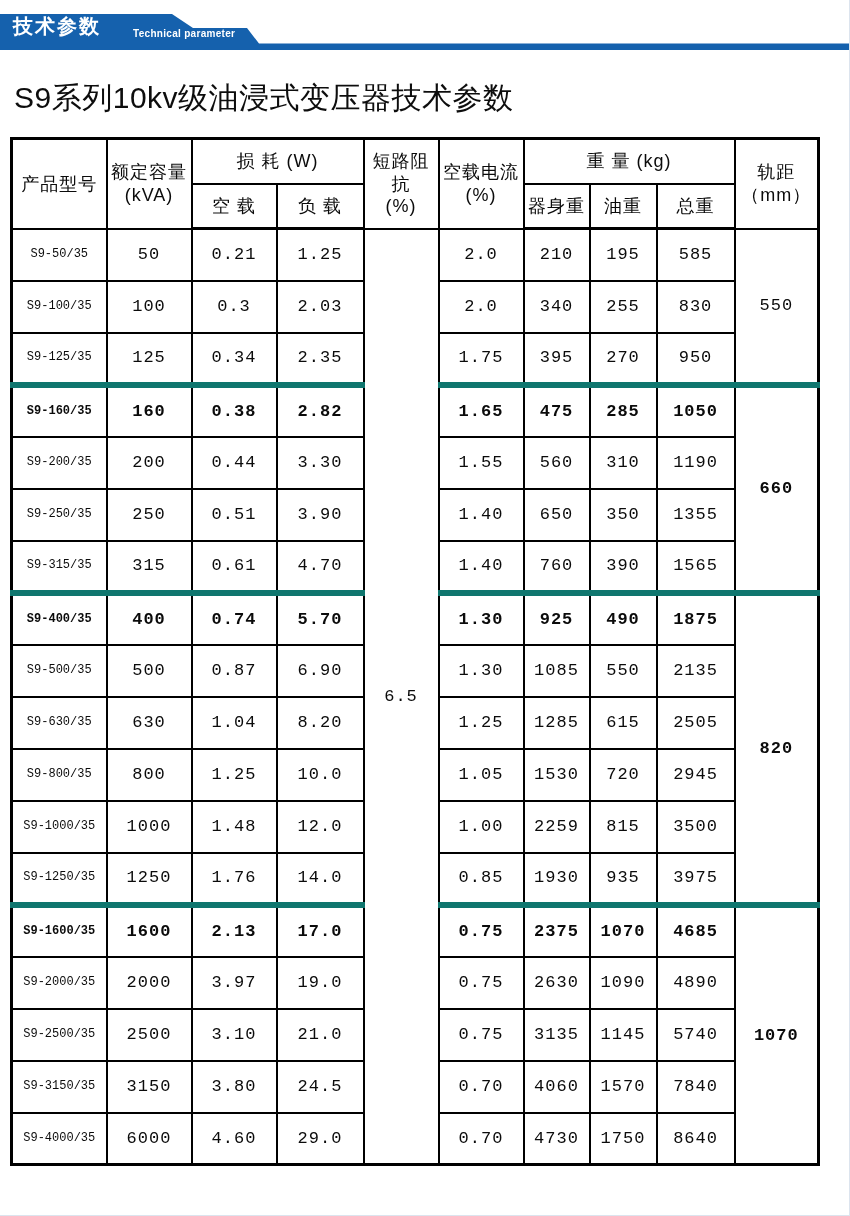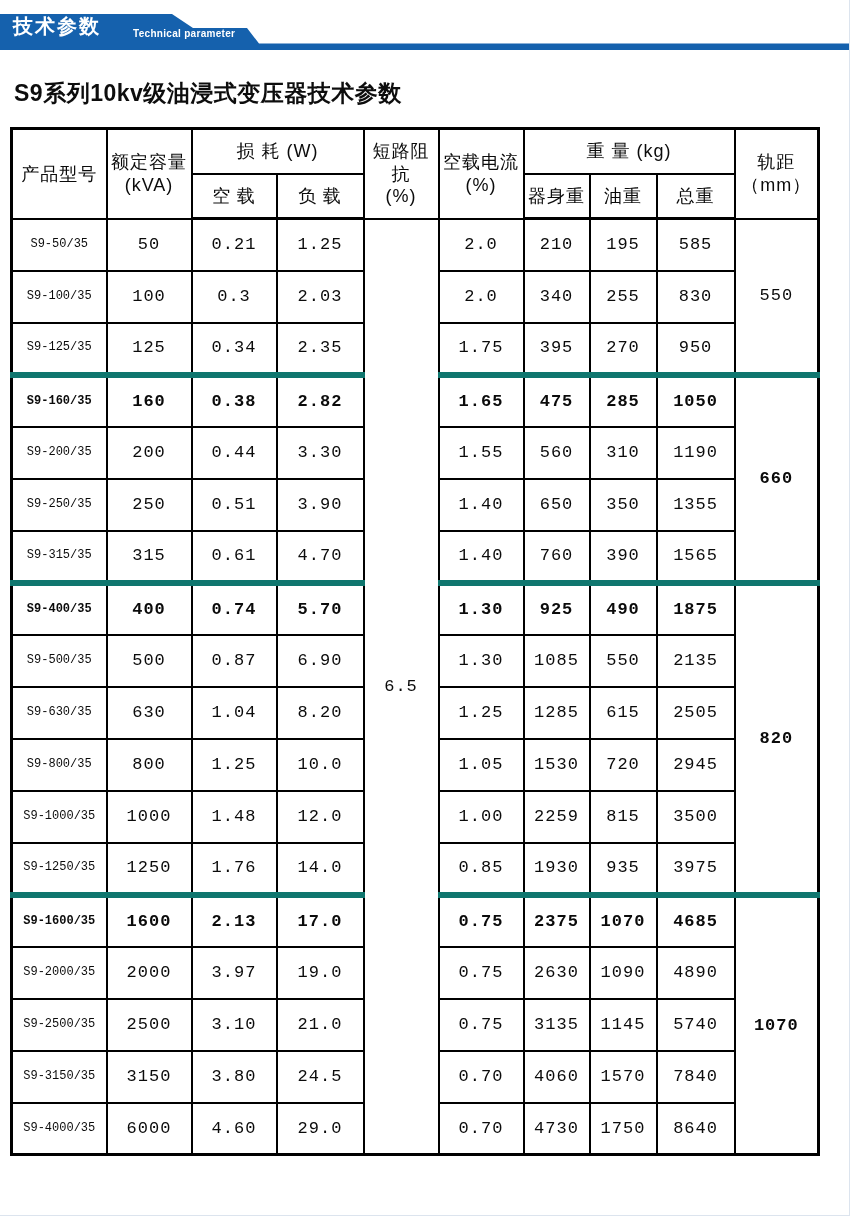--- a/index.html
+++ b/index.html
@@ -28,21 +28,21 @@
   }
   .banner-en {
     position: absolute; left: 133px; top: 29px;
     font-size: 10px; font-weight: bold; color: #ffffff;
     letter-spacing: 0.3px; line-height: 1; white-space: nowrap;
   }
 
   
   .page-title {
     margin: 22px 0 0 14px;
-    font-size: 23px; font-weight: bold; color: #0d0d0d;
+    font-size: 30px; font-weight: normal; color: #0d0d0d;
     letter-spacing: 0.5px;
   }
 
   
   table.params {
     margin: 18px 0 0 10px;
     width: 807px;
     table-layout: fixed;
     border-collapse: collapse;
     border: 3px solid #000;
@@ -55,21 +55,21 @@
     box-sizing: border-box;
     overflow: hidden;
   }
   .params thead tr { height: 45px; }
   .params th {
     font-weight: normal;
     font-size: 18px;
     letter-spacing: 1px;
   }
   .params th .l { display: block; line-height: 1.25; }
-  .params thead tr:last-child th { border-bottom: 3px solid #000; font-family: Liberation Serif, serif; }
+  .params thead tr:last-child th { border-bottom: 3px solid #000; }
   .params tbody tr { height: 52px; }
   .params td {
     font-family: "Liberation Mono", "DejaVu Sans Mono", monospace;
     font-size: 17px;
     letter-spacing: 1px;
   }
   .params td.model {
     font-size: 12px;
     letter-spacing: 0;
     word-break: break-all;

